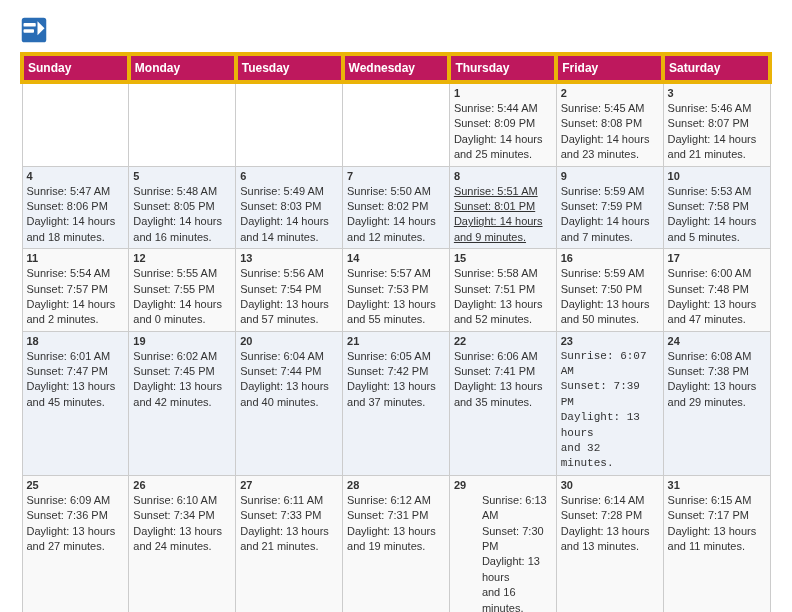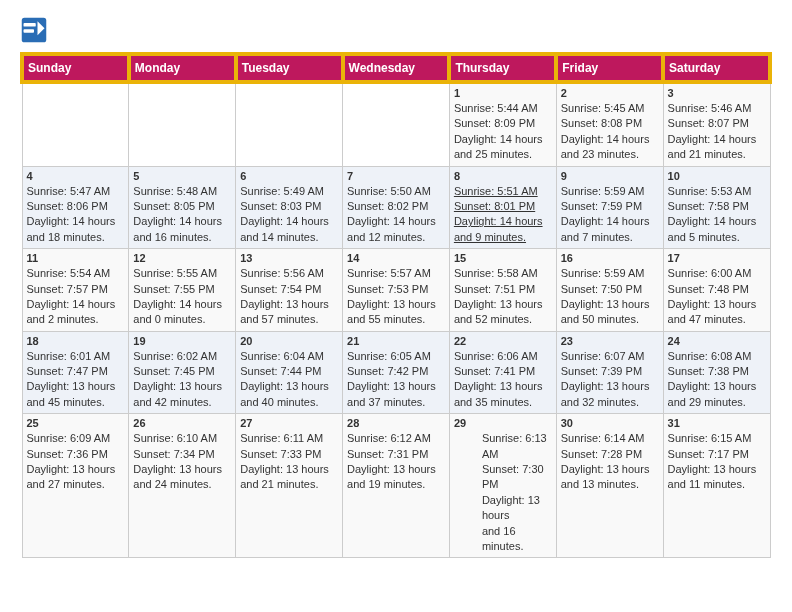--- a/index.html
+++ b/index.html
@@ -289,21 +289,21 @@
           </td>
           <td>
             <span class="day-num">22</span>
             <div class="day-info" style="white-space: pre-line;">Sunrise: 6:06 AM
 Sunset: 7:41 PM
 Daylight: 13 hours
 and 35 minutes.</div>
           </td>
           <td>
             <span class="day-num">23</span>
-            <div class="day-info" style="white-space: pre-line;">Sunrise: 6:07 AM
+            <div class="day-info" style="white-space: pre-line; font-family: Liberation Mono, monospace;">Sunrise: 6:07 AM
 Sunset: 7:39 PM
 Daylight: 13 hours
 and 32 minutes.</div>
           </td>
           <td>
             <span class="day-num">24</span>
             <div class="day-info" style="white-space: pre-line;">Sunrise: 6:08 AM
 Sunset: 7:38 PM
 Daylight: 13 hours
 and 29 minutes.</div>

